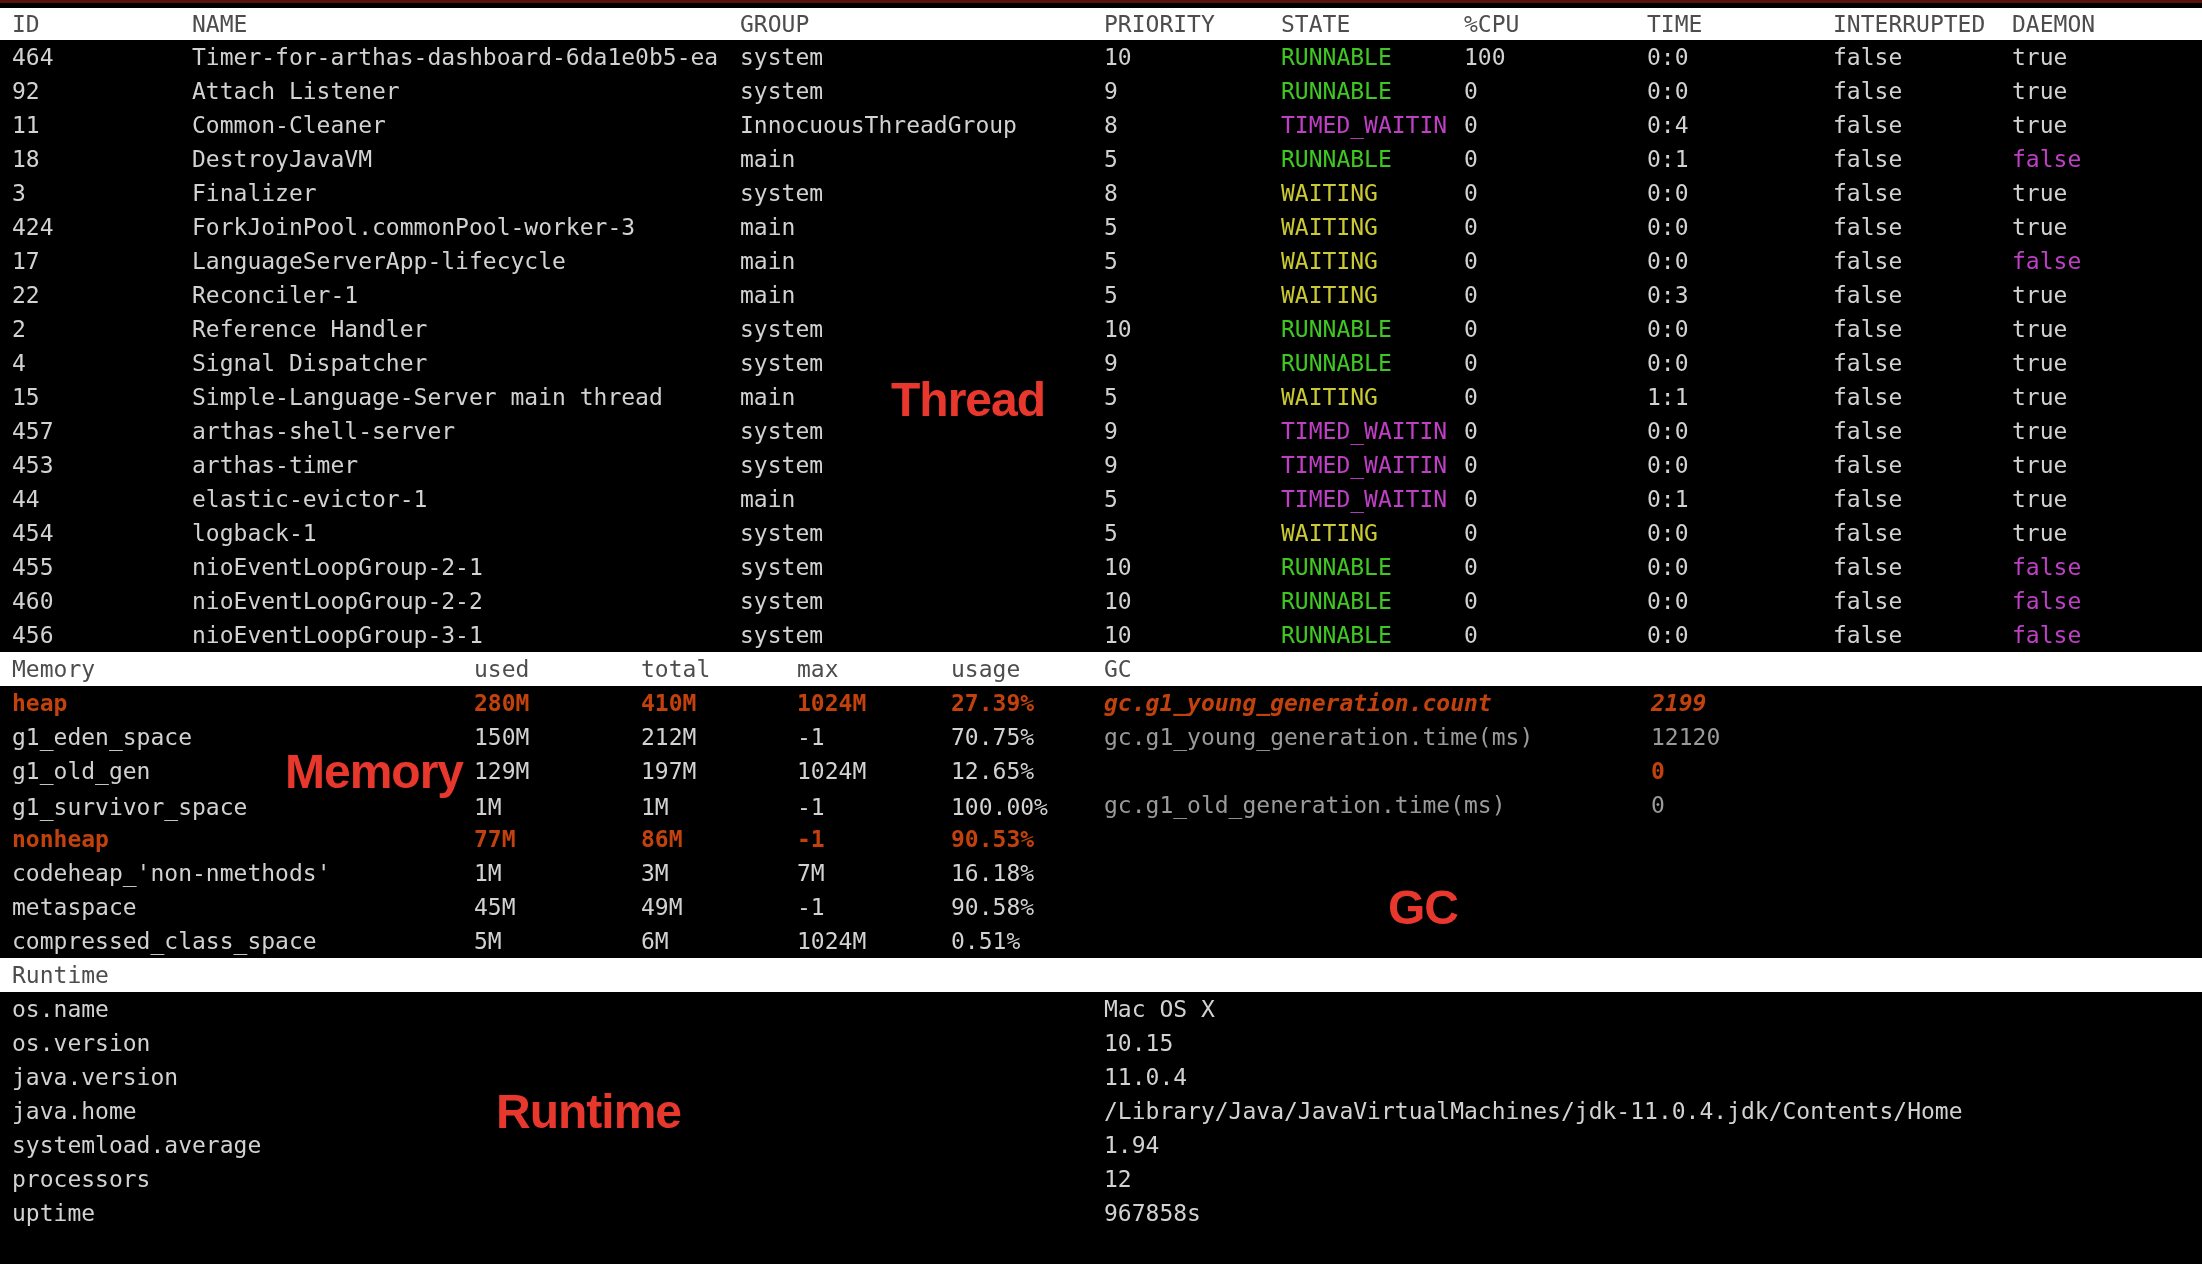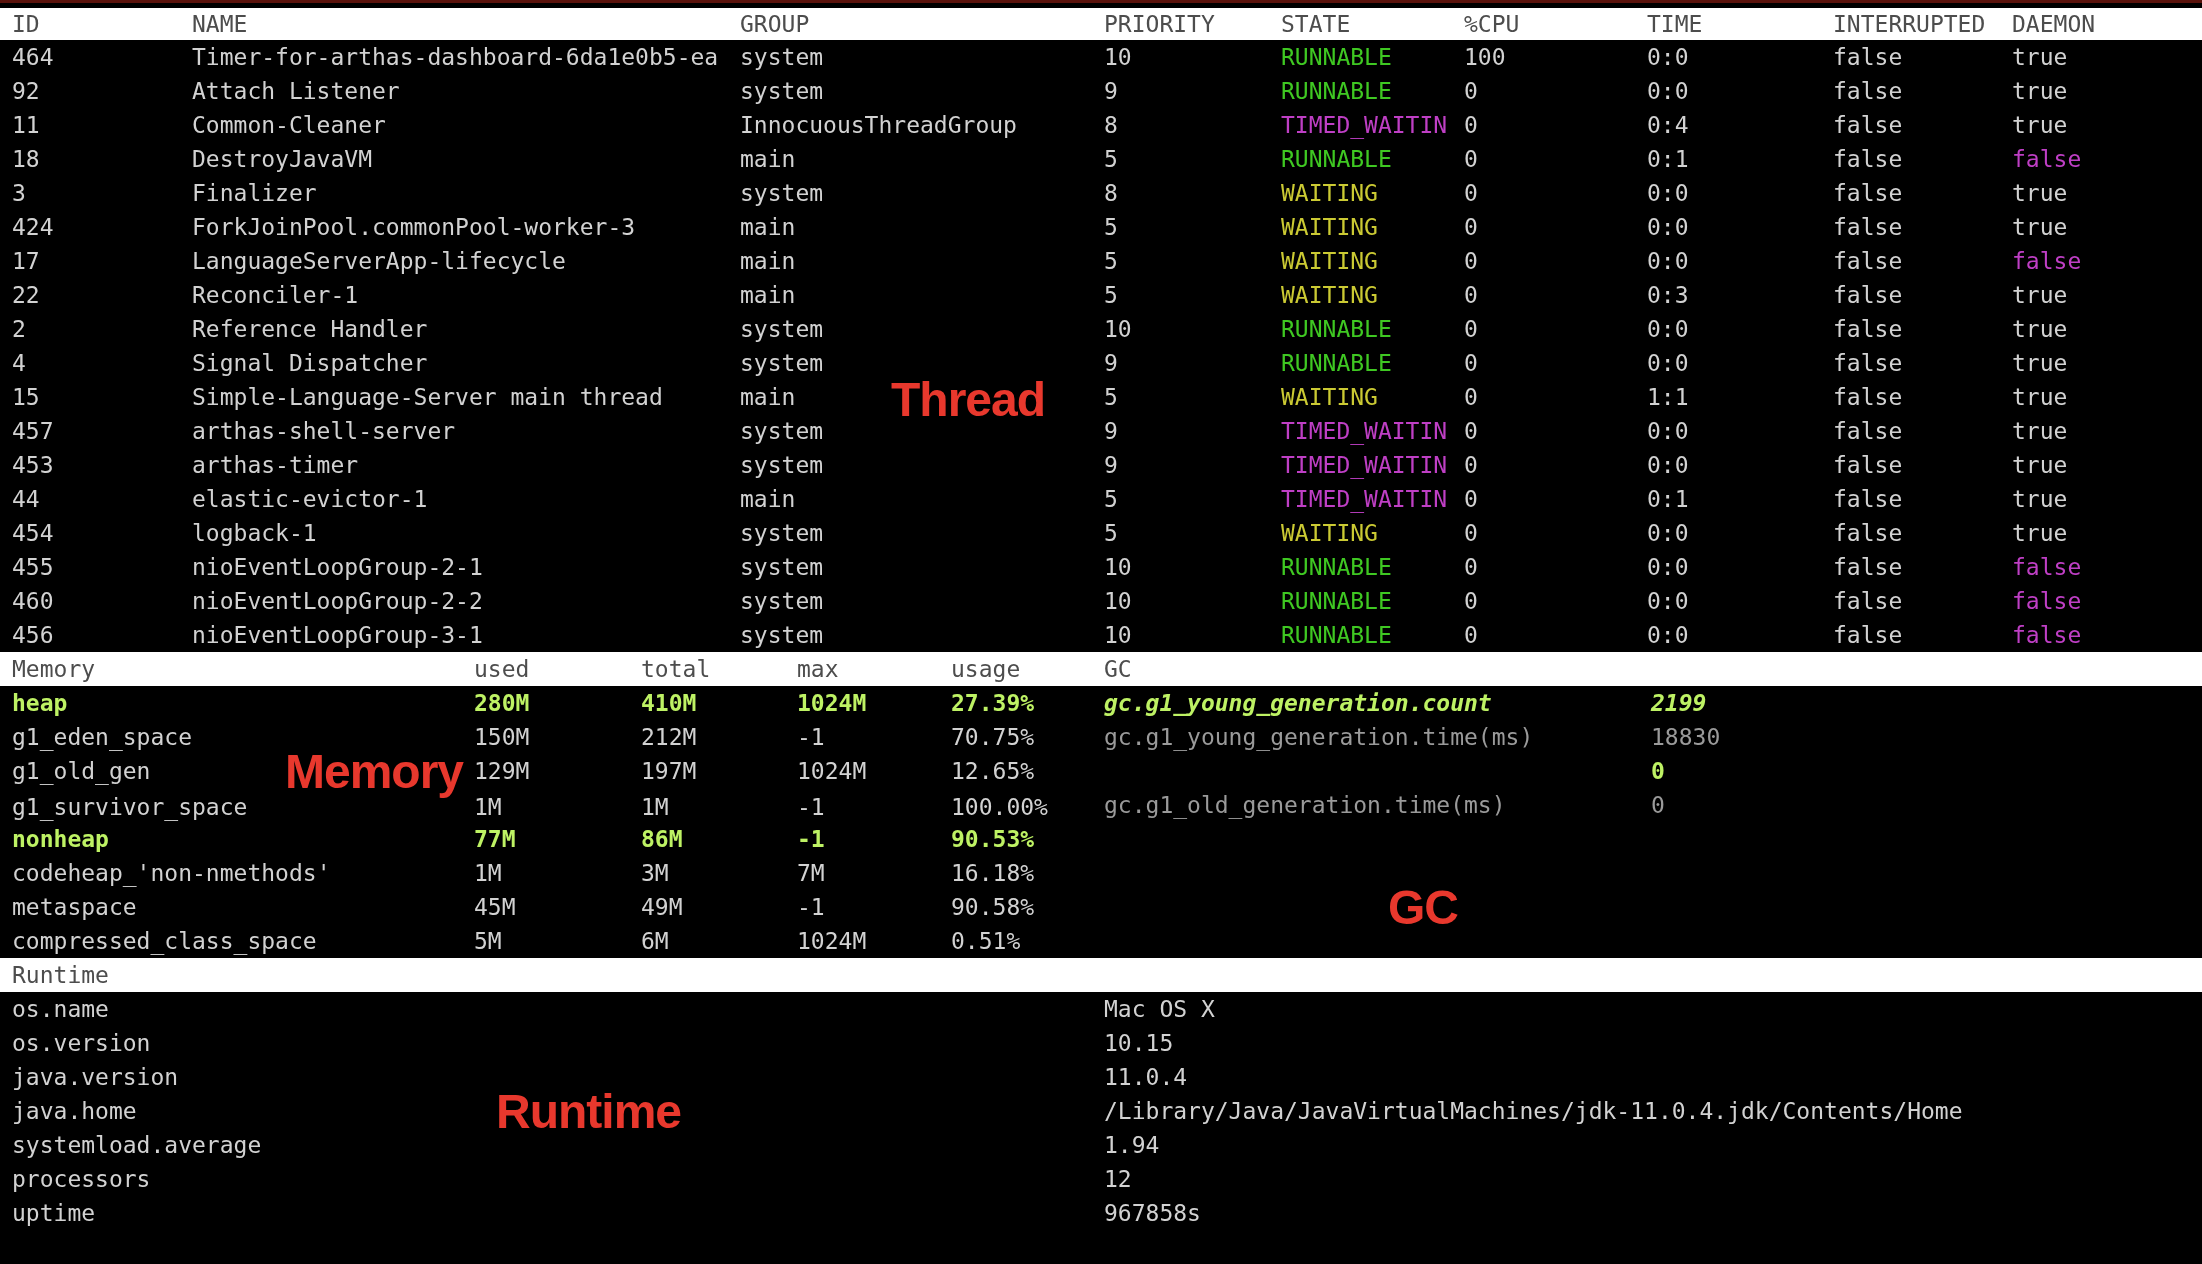--- a/index.html
+++ b/index.html
@@ -26,21 +26,21 @@
   
   .col-mname{left:12px;}.col-used{left:474px;}.col-total{left:641px;}
   .col-max{left:797px;} .col-usage{left:951px;}
   
   .col-gcname{left:1104px;}.col-gcval{left:1651px;}
   
   .col-rname{left:12px;}.col-rval{left:1104px;}
   .green{color:#3fc822;}
   .yellow{color:#cbca33;}
   .magenta{color:#bf3fc5;}
-  .boldwhite{color:#bef264;font-weight:bold;}
+  .boldwhite{color:#c2410c;font-weight:bold;}
   .dim{color:#9a9a9a;}
   .annotation{
     position:absolute;font-family:"Liberation Sans",sans-serif;
     font-weight:bold;color:#e8382d;font-size:48px;line-height:1;letter-spacing:-1px;
   }
   #ann-thread{left:891px;top:376px;}
   #ann-memory{left:285px;top:748px;}
   #ann-gc{left:1388px;top:884px;}
   #ann-runtime{left:496px;top:1088px;}
 </style>
@@ -95,21 +95,21 @@
       <div class="t-row" style="top: 34px;"><span class="c col-mname">g1_eden_space</span><span class="c col-used">150M</span><span class="c col-total">212M</span><span class="c col-max">-1</span><span class="c col-usage">70.75%</span></div>
       <div class="t-row" style="top: 68px;"><span class="c col-mname">g1_old_gen</span><span class="c col-used">129M</span><span class="c col-total">197M</span><span class="c col-max">1024M</span><span class="c col-usage">12.65%</span></div>
       <div class="t-row" style="top: 104px;"><span class="c col-mname">g1_survivor_space</span><span class="c col-used">1M</span><span class="c col-total">1M</span><span class="c col-max">-1</span><span class="c col-usage">100.00%</span></div>
       <div class="t-row" style="top: 136px;"><span class="c col-mname boldwhite">nonheap</span><span class="c col-used boldwhite">77M</span><span class="c col-total boldwhite">86M</span><span class="c col-max boldwhite">-1</span><span class="c col-usage boldwhite">90.53%</span></div>
       <div class="t-row" style="top: 170px;"><span class="c col-mname">codeheap_'non-nmethods'</span><span class="c col-used">1M</span><span class="c col-total">3M</span><span class="c col-max">7M</span><span class="c col-usage">16.18%</span></div>
       <div class="t-row" style="top: 204px;"><span class="c col-mname">metaspace</span><span class="c col-used">45M</span><span class="c col-total">49M</span><span class="c col-max">-1</span><span class="c col-usage">90.58%</span></div>
       <div class="t-row" style="top: 238px;"><span class="c col-mname">compressed_class_space</span><span class="c col-used">5M</span><span class="c col-total">6M</span><span class="c col-max">1024M</span><span class="c col-usage">0.51%</span></div>
     </div>
   <div id="gc-body" class="body-rows">
       <div class="t-row" style="top: 0px; font-style: italic;"><span class="c col-gcname boldwhite">gc.g1_young_generation.count</span><span class="c col-gcval boldwhite">2199</span></div>
-      <div class="t-row" style="top: 34px;"><span class="c col-gcname dim">gc.g1_young_generation.time(ms)</span><span class="c col-gcval dim">18830</span></div>
+      <div class="t-row" style="top: 34px;"><span class="c col-gcname dim">gc.g1_young_generation.time(ms)</span><span class="c col-gcval dim">12120</span></div>
       <div class="t-row" style="top: 68px;"><span class="c col-gcval boldwhite">0</span></div>
       <div class="t-row" style="top: 102px;"><span class="c col-gcname dim">gc.g1_old_generation.time(ms)</span><span class="c col-gcval dim">0</span></div>
     </div>
 
   <div id="runtime-bar" class="bar">
     <span class="c col-rname">Runtime</span>
   </div>
   <div id="runtime-body" class="body-rows">
       <div class="t-row" style="top: 0px;"><span class="c col-rname">os.name</span><span class="c col-rval">Mac OS X</span></div>
       <div class="t-row" style="top: 34px;"><span class="c col-rname">os.version</span><span class="c col-rval">10.15</span></div>

